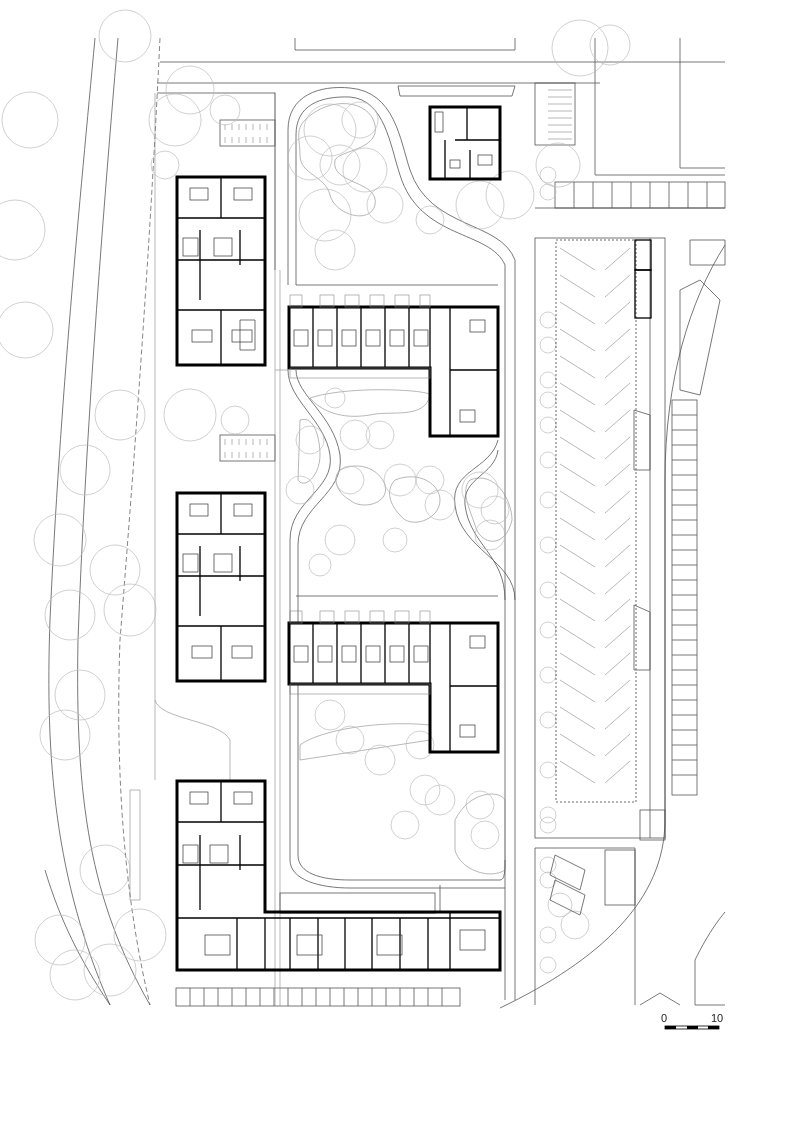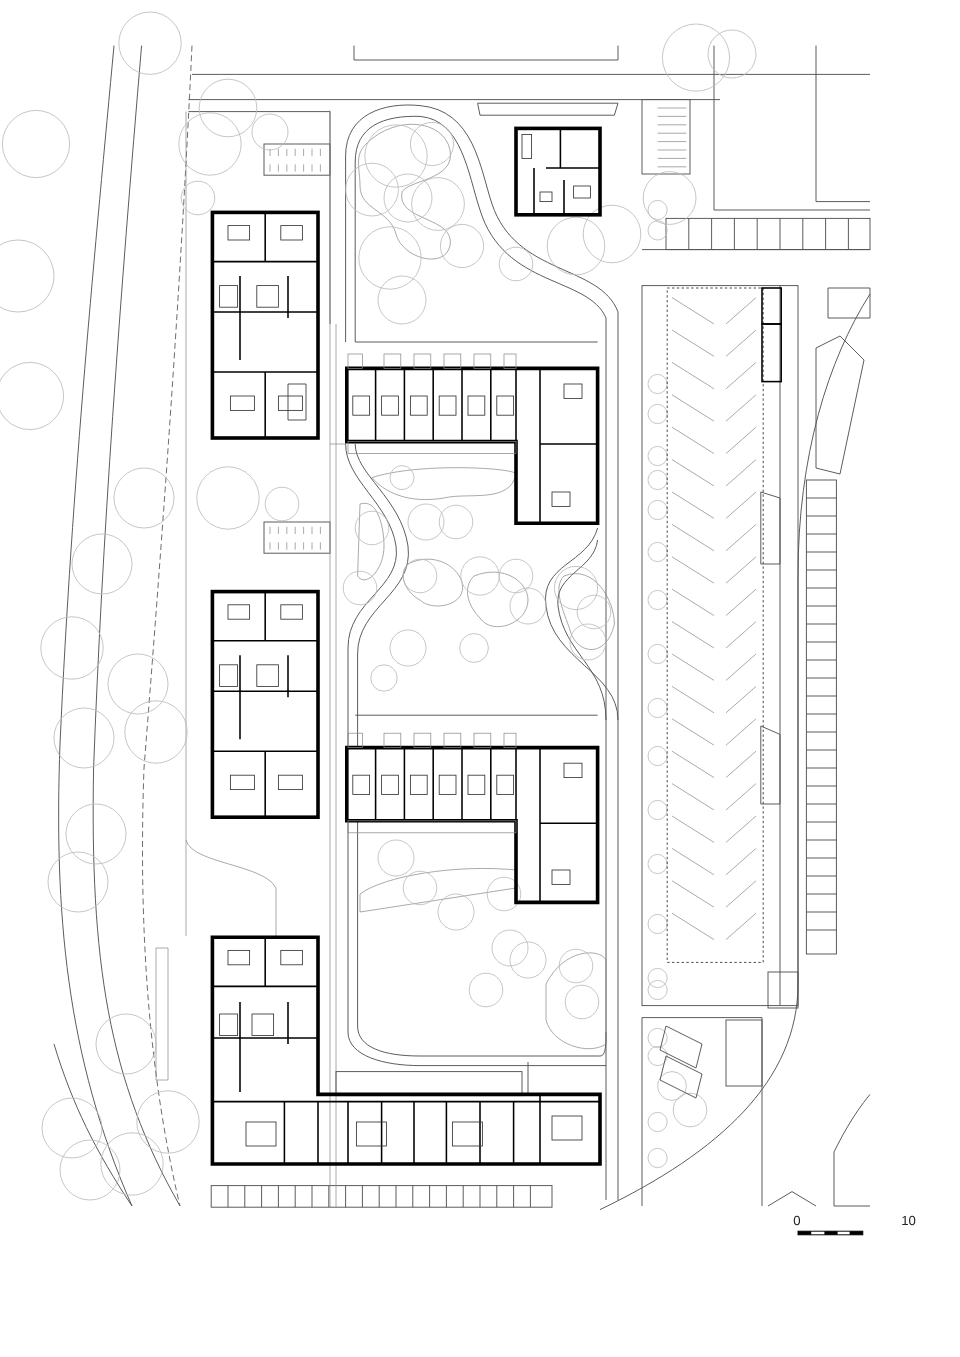--- a/index.html
+++ b/index.html
@@ -502,13 +502,13 @@
 
   <g>
     <rect x="665" y="1026" width="54" height="3" fill="#fff" stroke="#000" stroke-width="0.8"></rect>
     <rect x="665" y="1026" width="11" height="3" fill="#000"></rect>
     <rect x="687" y="1026" width="11" height="3" fill="#000"></rect>
     <rect x="708" y="1026" width="11" height="3" fill="#000"></rect>
   </g>
 </svg>
 
 <span class="scale-label" style="left:661px;top:1012px;">0</span>
-<span class="scale-label" style="left:711px;top:1012px;margin-left:40px;">10</span>
+<span class="scale-label" style="left:711px;top:1012px;">10</span>
 
 </body></html>

